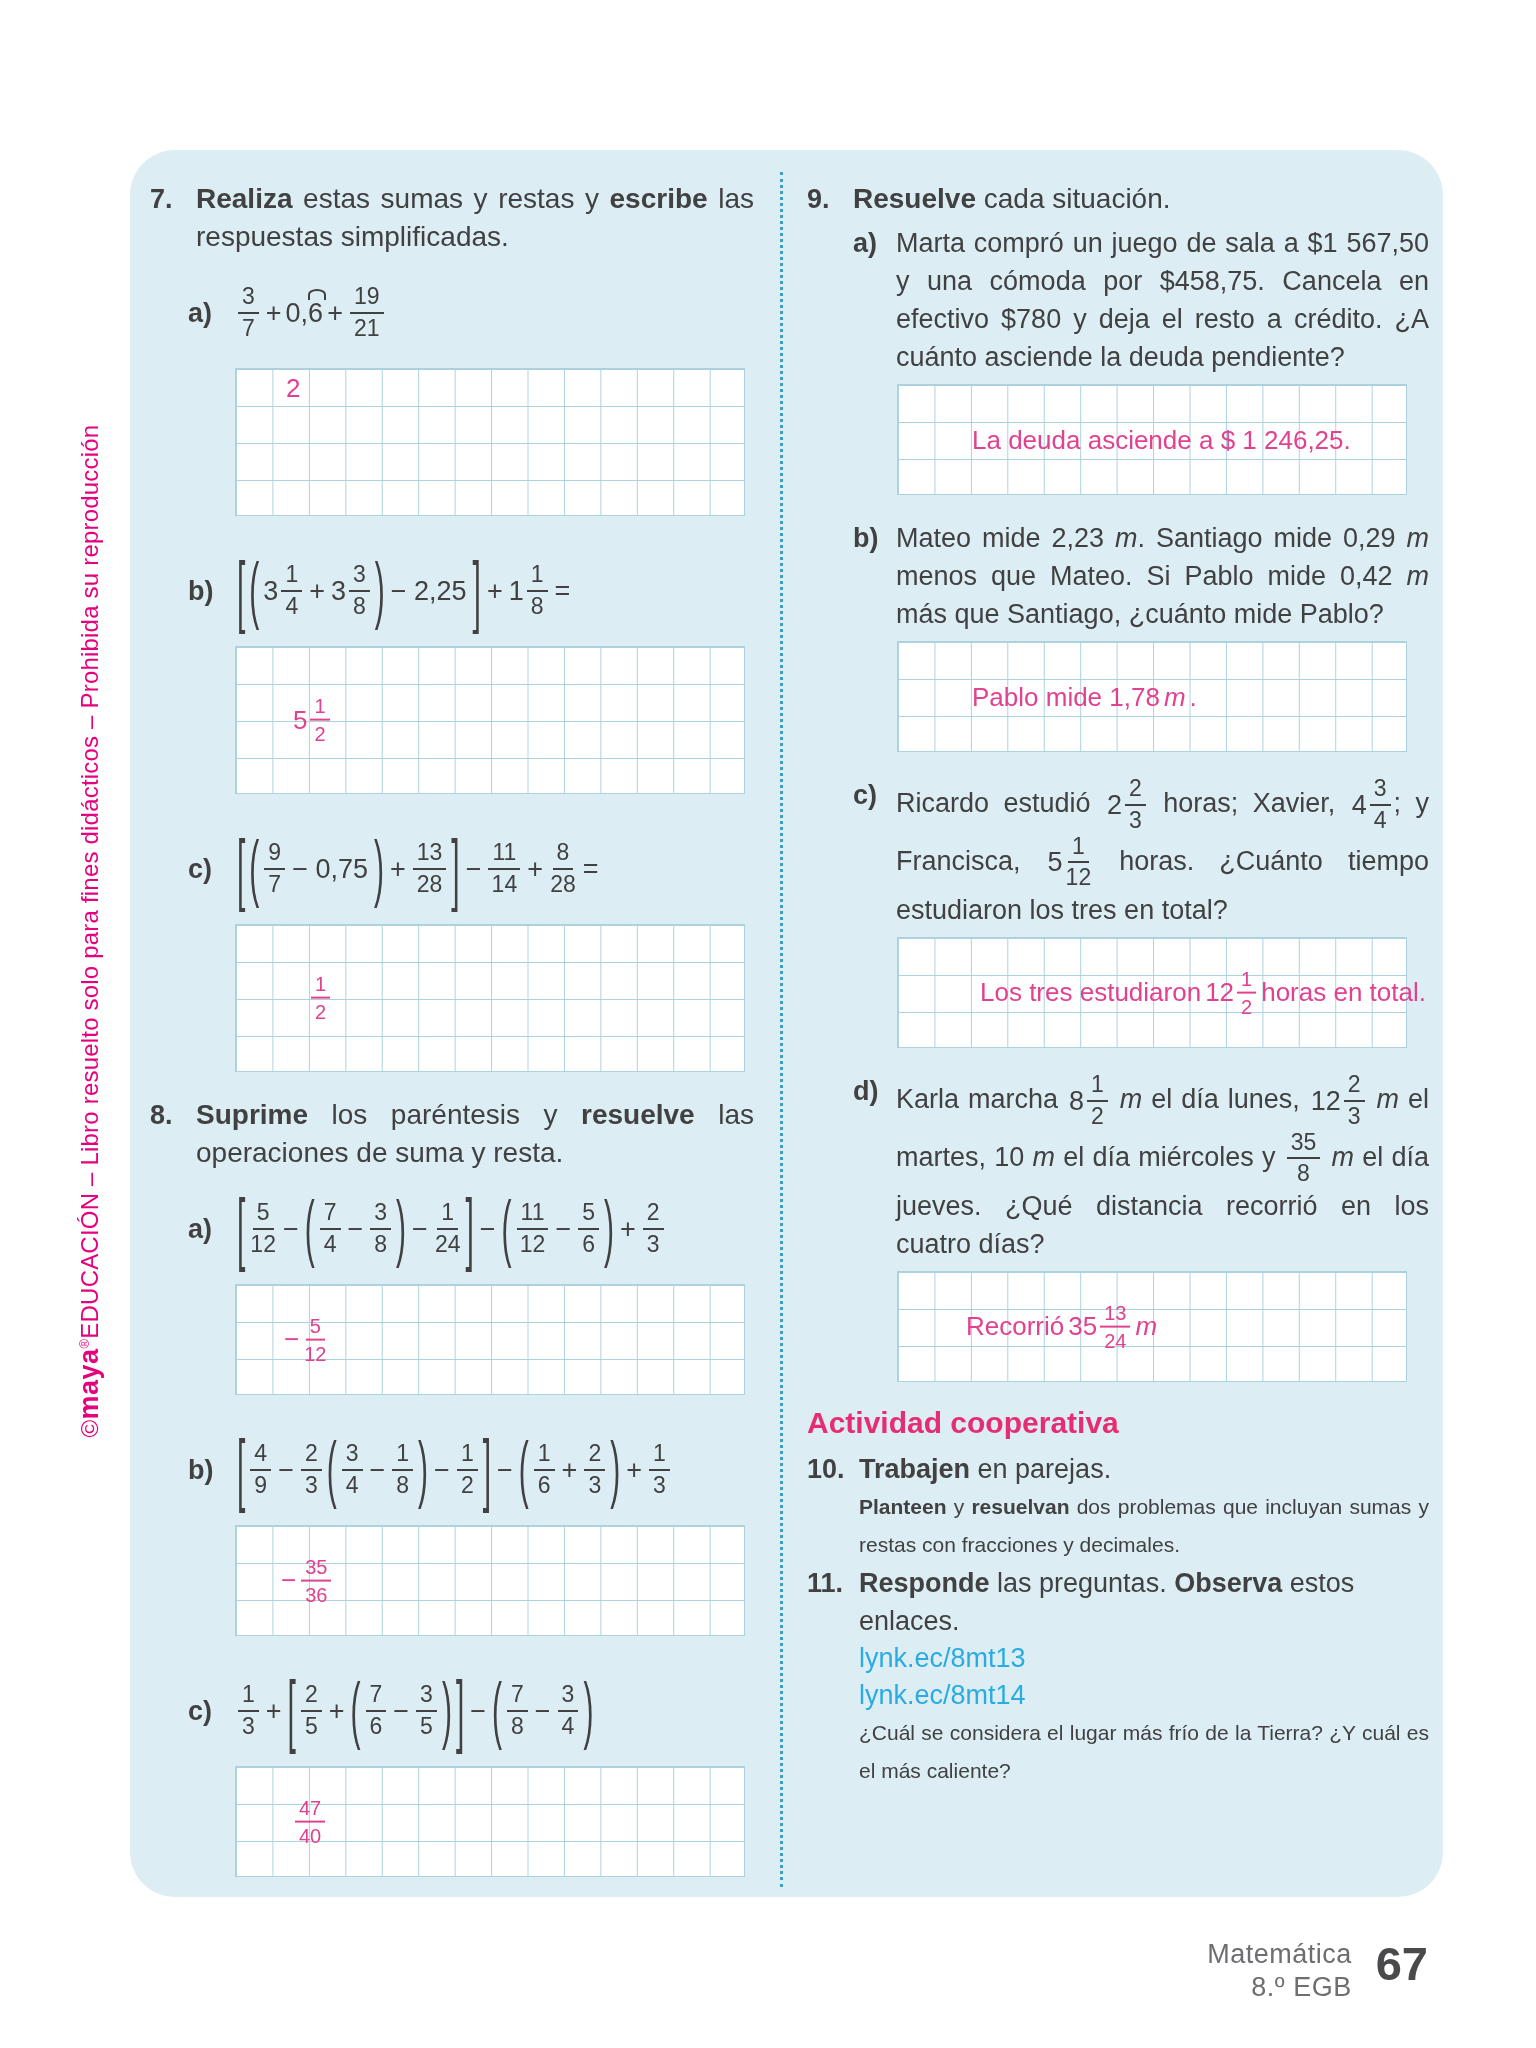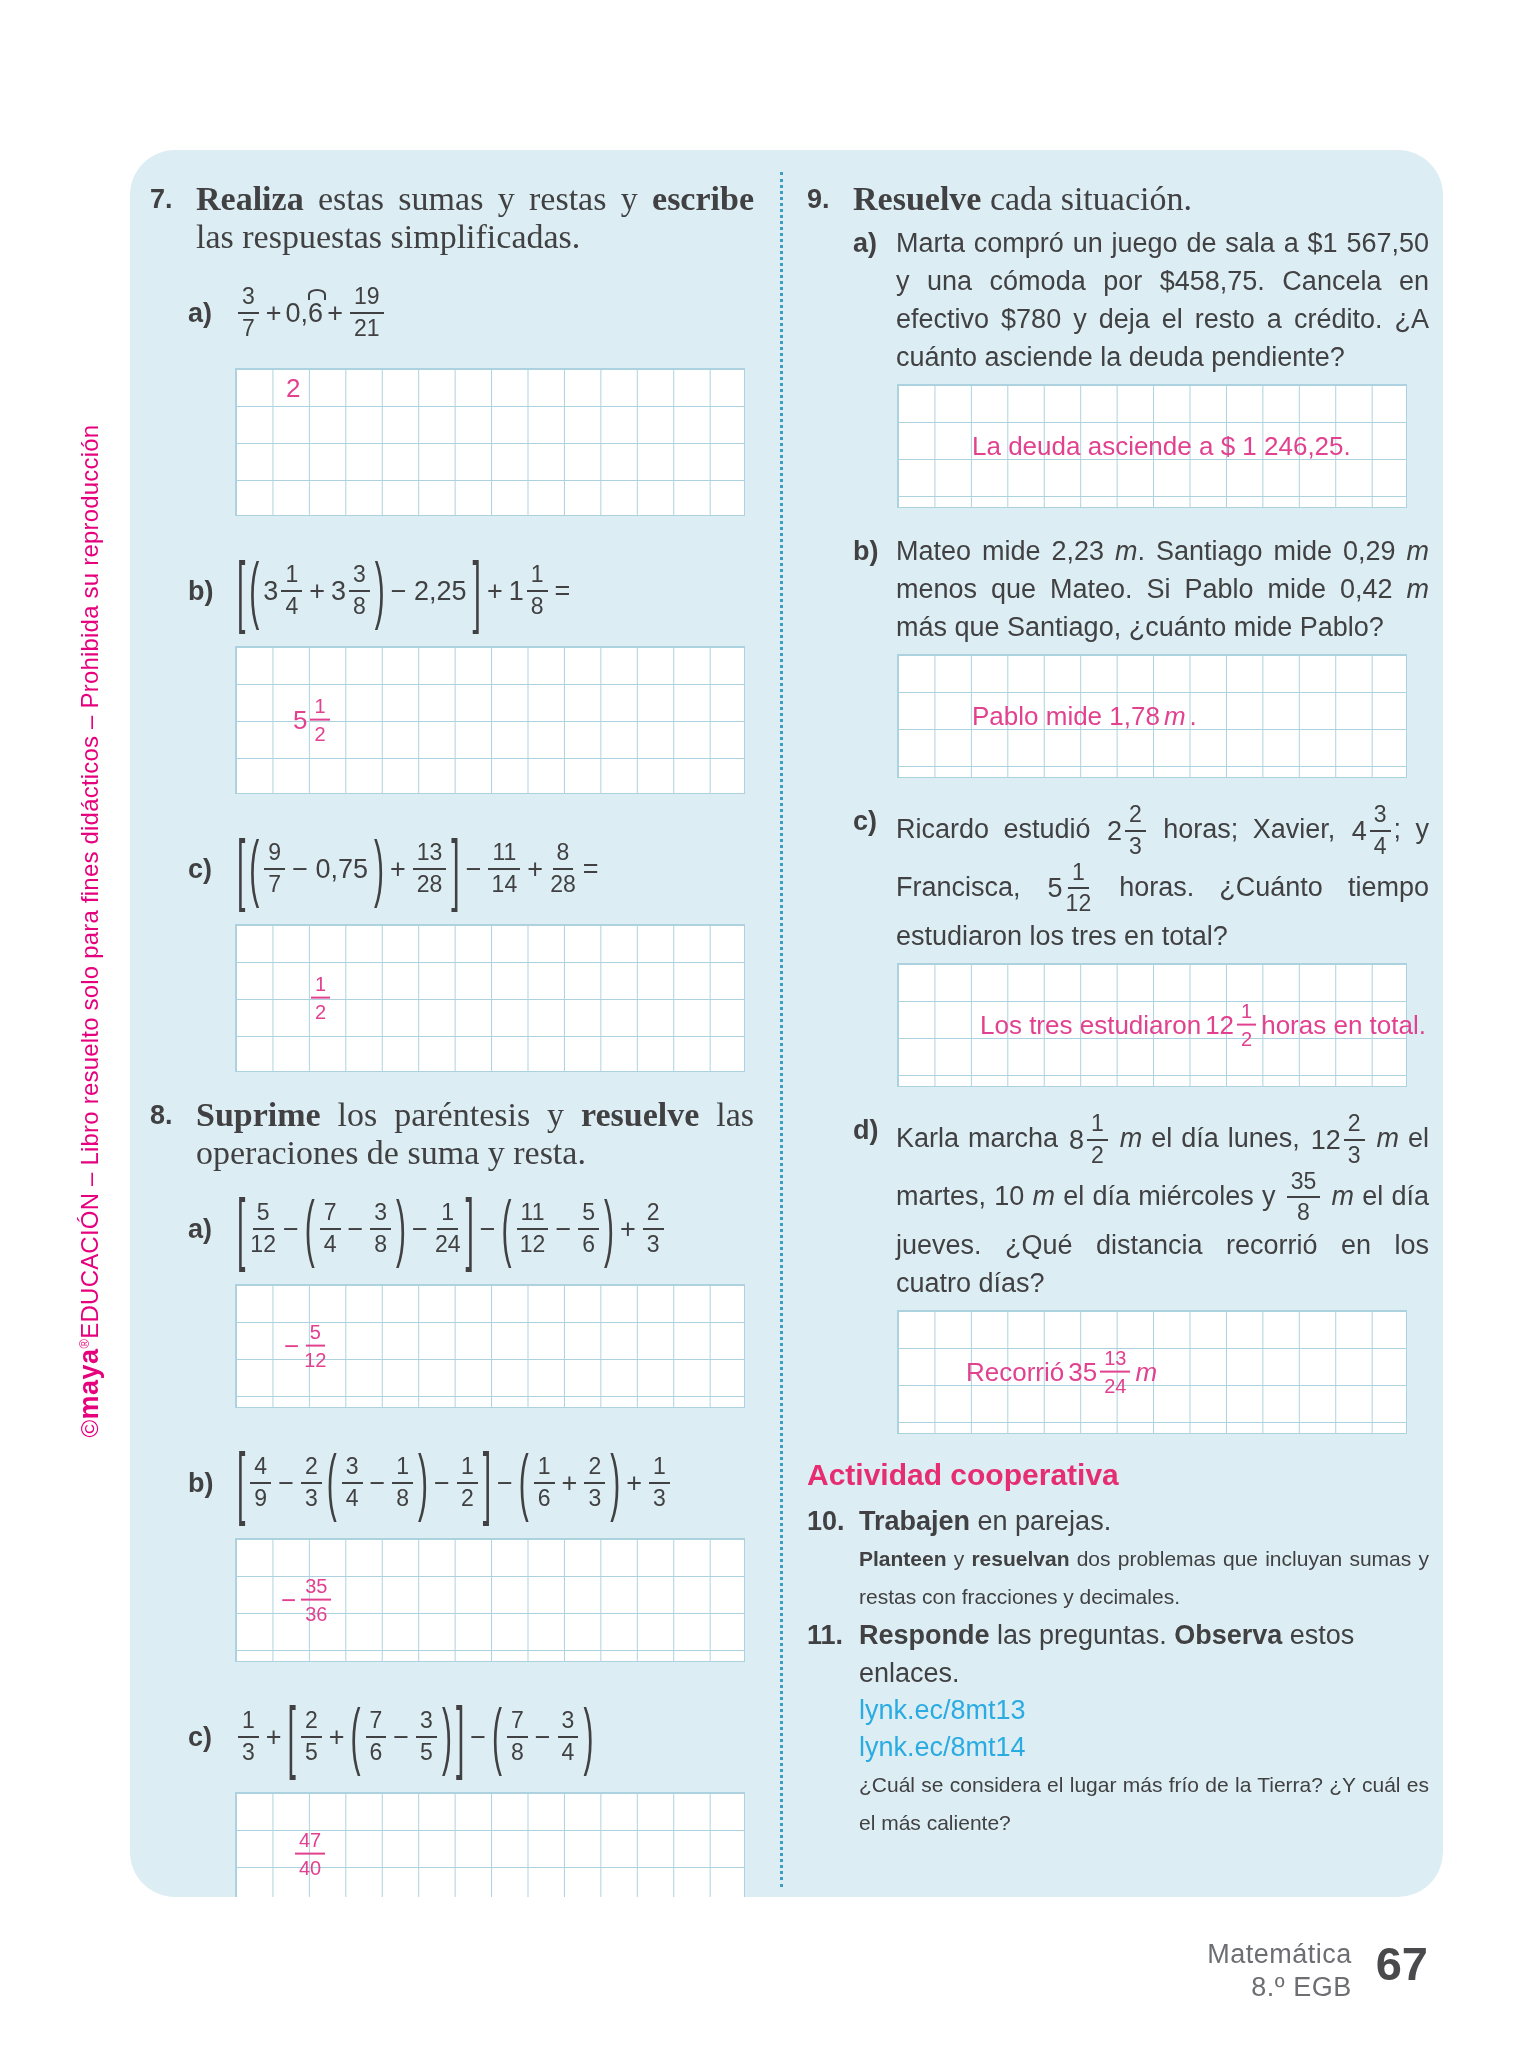--- a/index.html
+++ b/index.html
@@ -25,21 +25,21 @@
     background:var(--panel_blue,#dceef3); border-radius:45px;
     display:flex; padding:20px 14px 0 20px; overflow:hidden;
   }
   .col-left  { width:630px; padding-right:26px; }
   .divider   { width:0; border-left:3px dotted var(--divider_blue,#3b9ec2); margin-top:2px; margin-bottom:10px; }
   .col-right { flex:1; padding-left:24px; }
 
   
   .ex-head { display:flex; margin:10px 0 6px; }
   .ex-num  { flex:none; width:46px; font-weight:bold; font-size:27px; line-height:38px; }
-  .prompt  { flex:1; font-size:34px; line-height:38px; text-align:justify;font-family:Liberation Serif, serif; }
+  .prompt  { flex:1; font-size:28px; line-height:38px; text-align:justify; }
   .tk.bold { font-weight:bold; }
   .tk.ital { font-style:italic; }
 
   .item  { margin-left:38px; }
   .eq-line { display:flex; align-items:center; min-height:102px; margin:2px 0 2px; }
   .item-label { flex:none; width:47px; font-weight:bold; font-size:27px; align-self:center; }
   .eq { display:inline-flex; align-items:center; font-size:27px; white-space:nowrap; }
   .eq .tk { margin:0 4px; }
 
   
@@ -61,21 +61,21 @@
   .grid {
     position:relative; width:510px; margin:4px 0 24px 85px;
     background-color:#ffffff;
     background-image:
       linear-gradient(to right, var(--grid_line,#abd2de) 1px, transparent 1px),
       linear-gradient(to bottom, var(--grid_line,#abd2de) 1px, transparent 1px);
     background-size:36.45px 37px;
     border:1px solid var(--grid_line,#9cc8d8);
   }
   .rows4 { height:148px; }
-  .rows3 { height:124px; }
+  .rows3 { height:111px; }
   .answer {
     position:absolute; left:70px; top:50%; transform:translateY(-50%);
     color:var(--answer_pink,#e2418f); font-size:26px; white-space:nowrap;
     display:inline-flex; align-items:center;
   }
   .answer .frac { font-size:20px; }
   .answer .tk { margin:0 2px; }
 
   
   .para-row { display:flex; margin:4px 0 8px; }

